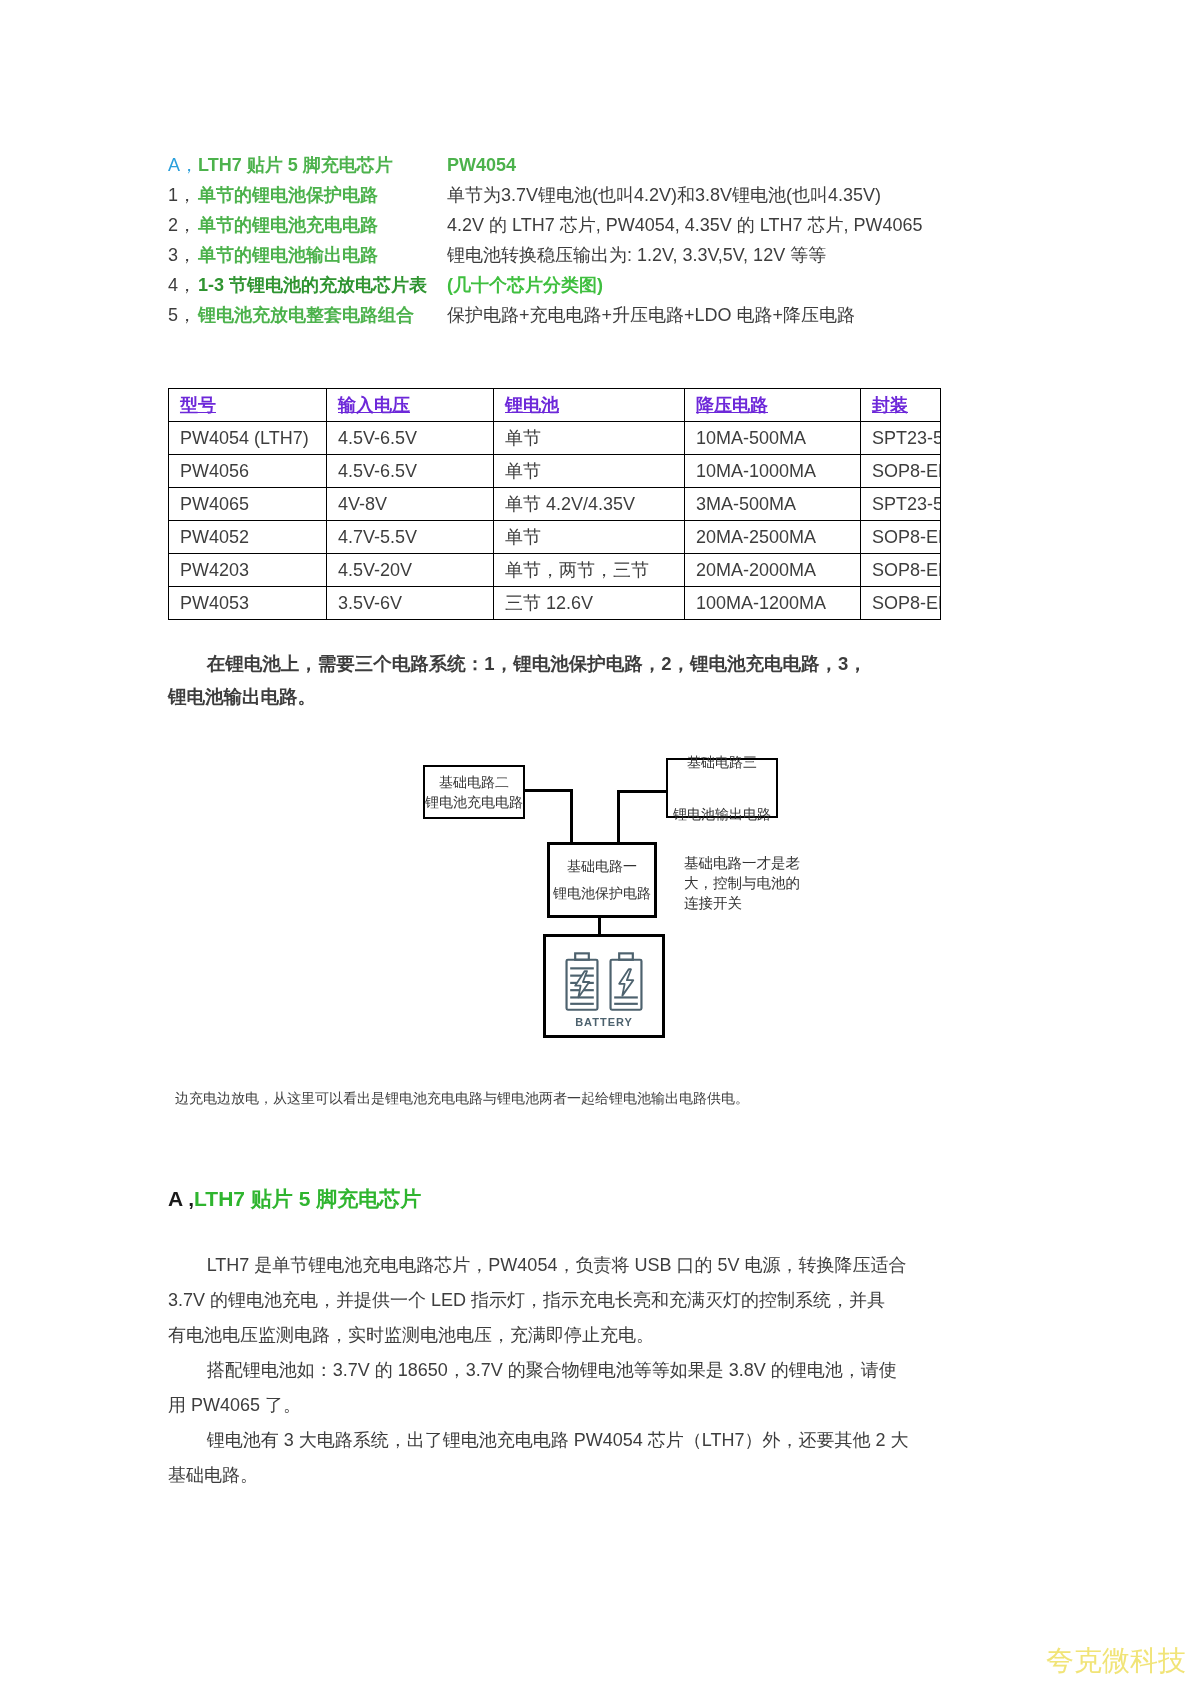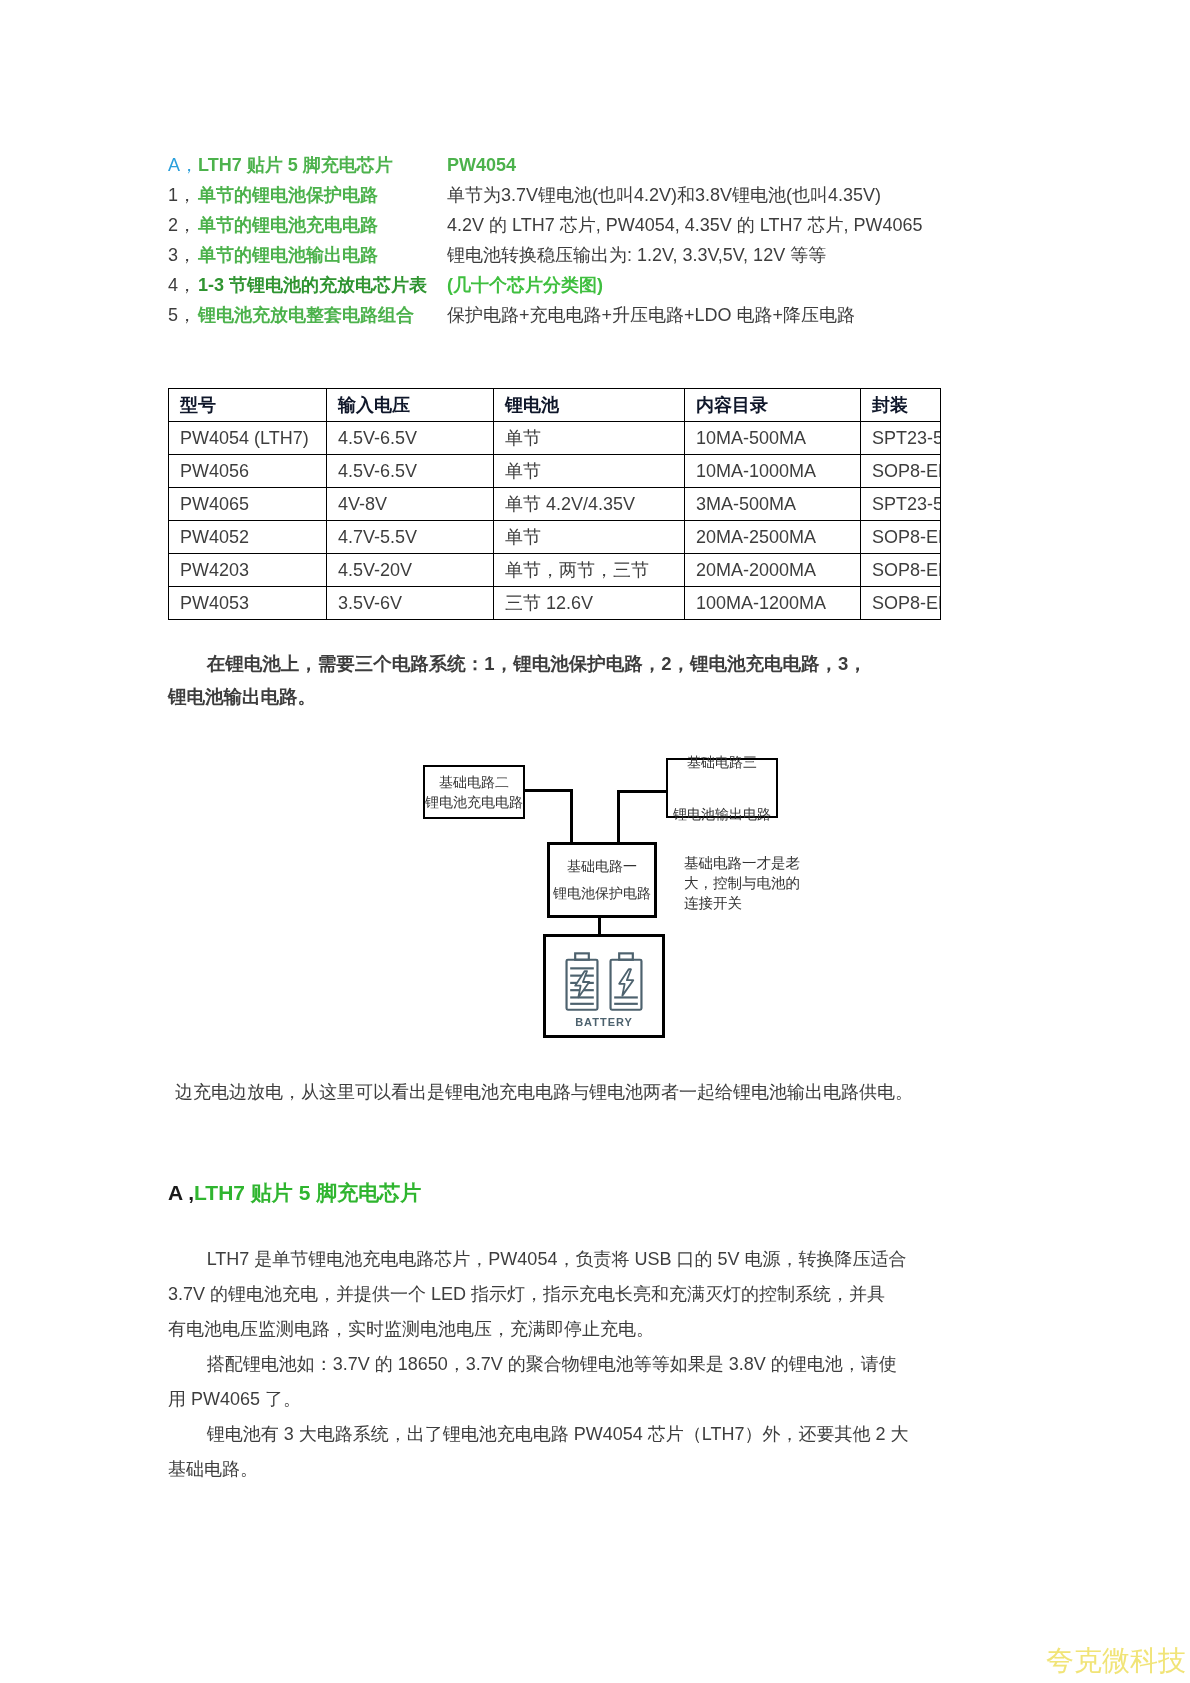--- a/index.html
+++ b/index.html
@@ -35,21 +35,21 @@
   table.spec th,table.spec td{
     border:1.6px solid #000;
     font-size:18px;
     text-align:left;
     padding:3px 11px;
     line-height:24px;
     height:26px;
     overflow:hidden;
     white-space:nowrap;
   }
-  table.spec th{color:#0f172a;font-weight:700;}
+  table.spec th{color:#6d28d9;font-weight:700;text-decoration:underline;}
 
   
   .intro{margin-top:27px;font-size:18.5px;font-weight:700;line-height:33px;}
   .intro .ind{text-indent:2.1em;}
 
   
   .diagram{position:relative;margin-top:44px;height:298px;}
   .dbox{
     position:absolute;background:#fff;border:2.5px solid #000;
     display:flex;flex-direction:column;justify-content:center;align-items:center;
@@ -59,21 +59,21 @@
   .dline{position:absolute;background:#000;}
   .dnote{position:absolute;font-size:14.5px;color:#333;line-height:20px;white-space:nowrap;}
   .batbox{
     position:absolute;border:3.5px solid #000;background:#fff;
     display:flex;flex-direction:column;align-items:center;justify-content:flex-end;
   }
   .bat-icons{display:flex;gap:6px;margin-bottom:4px;}
   .bat-caption{font-size:11px;font-weight:700;letter-spacing:1px;color:#4d626e;margin-bottom:7px;}
 
   
-  .note-para{margin-top:22px;font-size:18px;line-height:30px;padding-left:7px;}
+  .note-para{margin-top:28px;font-size:14px;line-height:30px;padding-left:7px;}
   .sec-heading{margin-top:72px;font-size:21px;font-weight:700;}
   .sec-heading .pfx{color:#1a1a1a;}
   .sec-heading .grn{color:#2fb52f;}
   .body-block{margin-top:35px;font-size:18px;line-height:35px;}
   .body-line{margin:0;}
   .body-line.indent{text-indent:2.15em;}
 
   .watermark{
     position:absolute;right:4px;top:1642px;
     font-size:28px;color:#f1e477;font-weight:400;white-space:nowrap;
@@ -142,21 +142,21 @@
           <col style="width:167px">
           <col style="width:191px">
           <col style="width:176px">
           <col style="width:80px">
       </colgroup>
       <thead>
           <tr id="spec-head">
             <th>型号</th>
             <th>输入电压</th>
             <th>锂电池</th>
-            <th>内容目录</th>
+            <th>降压电路</th>
             <th>封装</th>
           </tr>
         </thead>
       <tbody id="spec-body">
           <tr>
             <td>PW4054 (LTH7)</td>
             <td>4.5V-6.5V</td>
             <td>单节</td>
             <td>10MA-500MA</td>
             <td>SPT23-5</td>

